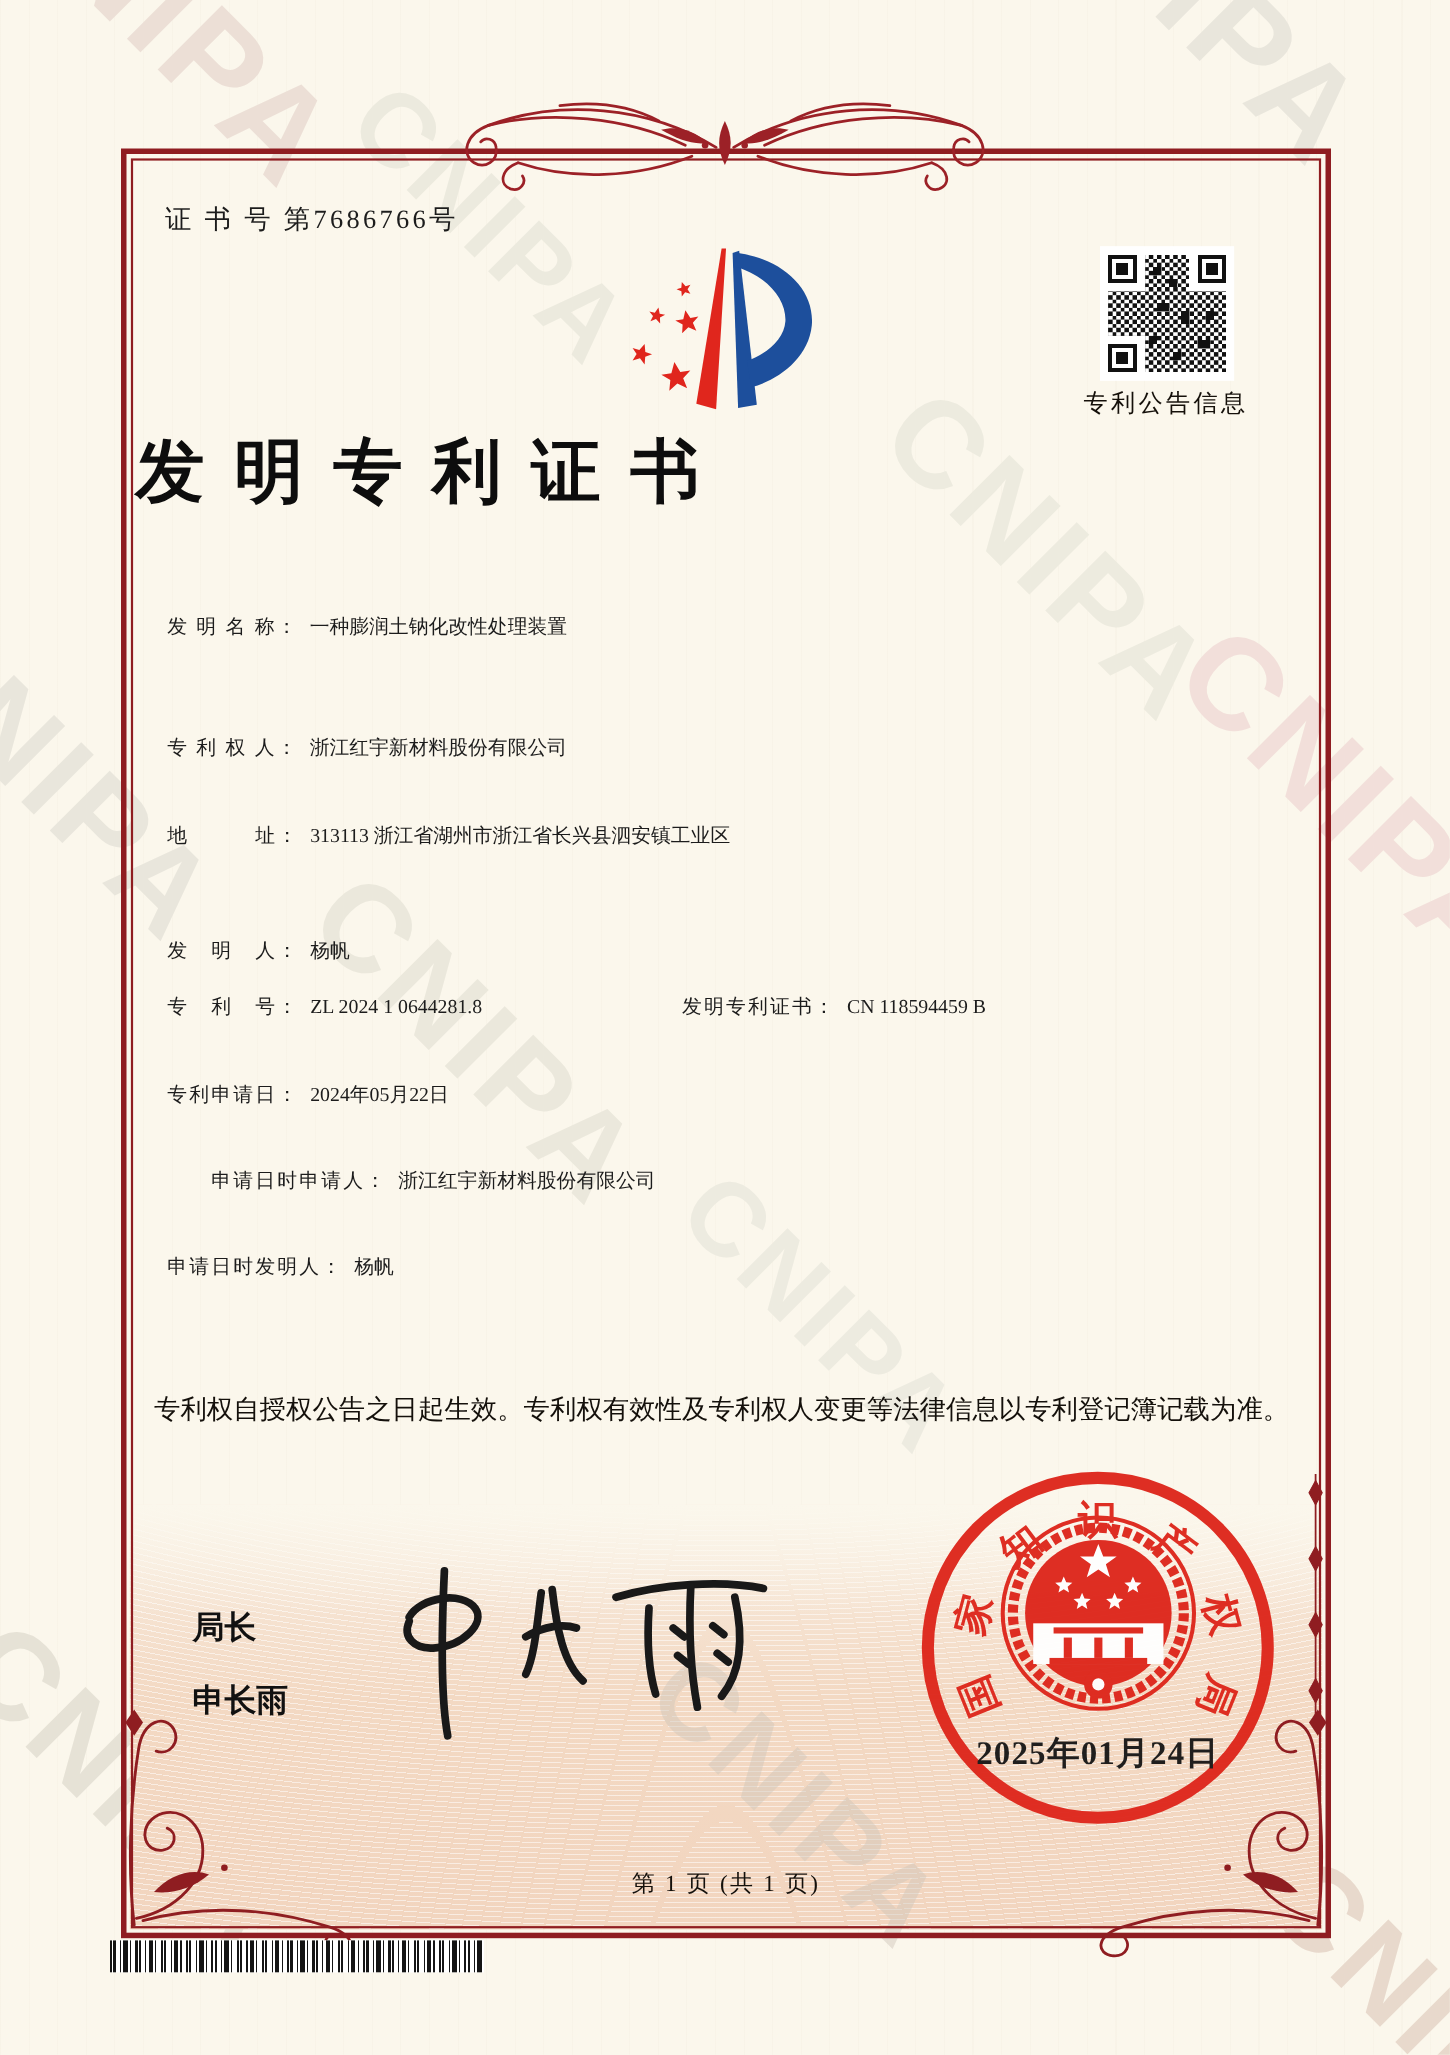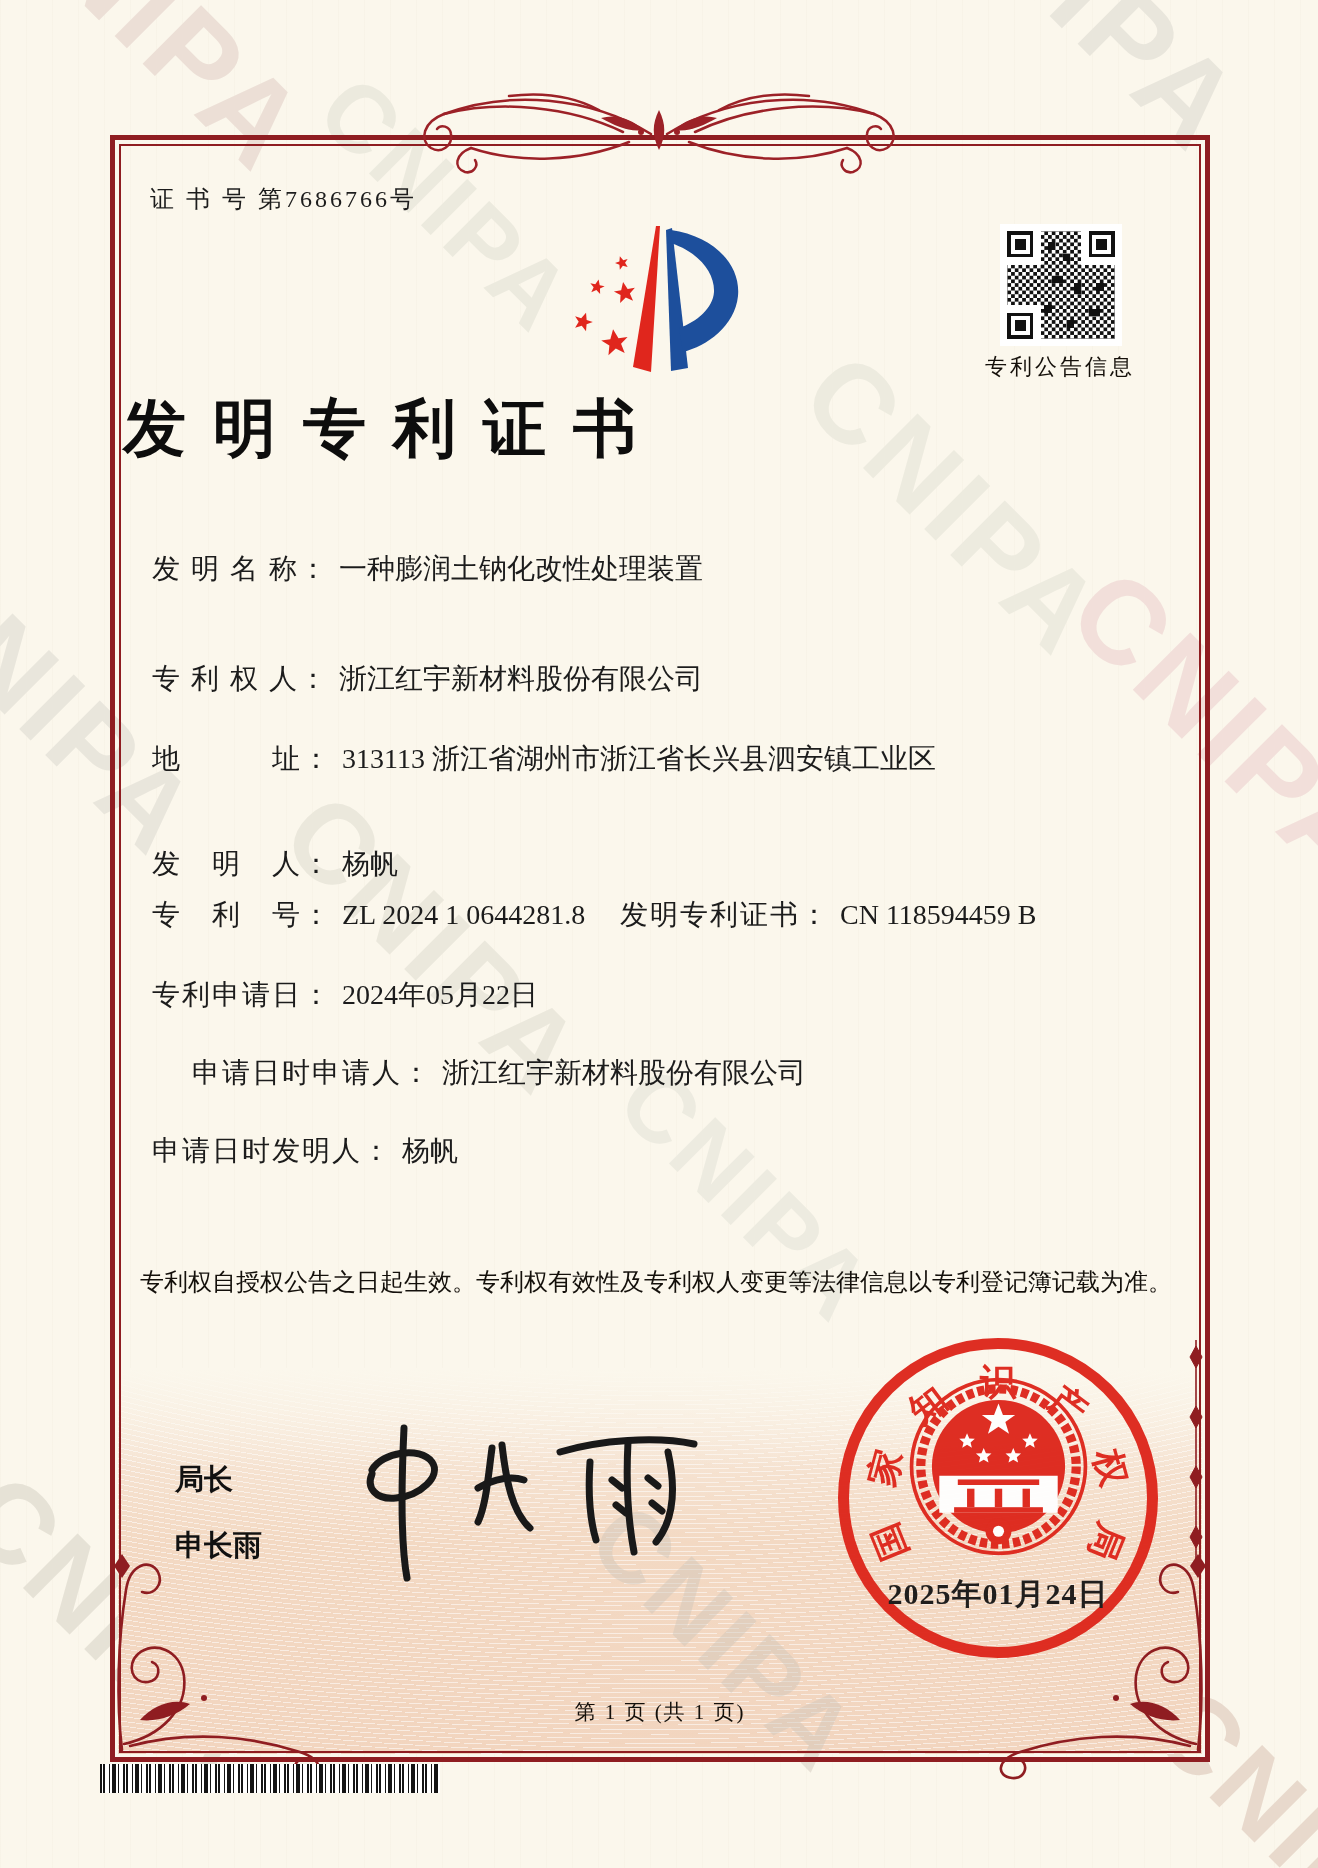--- a/index.html
+++ b/index.html
@@ -38,21 +38,21 @@
   }
   
   .cert-no{position:absolute;left:150px;top:183px;z-index:4;font-size:24px;letter-spacing:3px;text-align:center;}
   .qr-box{position:absolute;left:1000px;top:224px;width:122px;height:122px;background:#fff;z-index:4;padding:0;}
   .qr-label{position:absolute;left:955px;top:352px;width:210px;text-align:center;z-index:4;font-size:22px;letter-spacing:3px;color:#15100a;}
   .title{
     position:absolute;left:110px;top:386px;width:1100px;text-align:left;z-index:4;
     font-size:63px;font-weight:700;letter-spacing:27px;padding-left:13px;box-sizing:border-box;color:#0d0d0d;
   }
   
-  .row{position:absolute;left:152px;width:1010px;z-index:4;font-size:28px;line-height:34px;white-space:nowrap;}
+  .row{position:absolute;left:152px;width:1010px;z-index:4;font-size:18px;line-height:34px;white-space:nowrap;}
   .row .lbl{letter-spacing:2px;}
   .row .val{margin-left:10px;}
   .row .col2{position:absolute;left:468px;top:0;}
   
   .legal{position:absolute;left:140px;top:1258px;width:1046px;z-index:4;font-size:24px;line-height:49px;color:#14100b;}
   .legal .l1{padding-left:62px;}
   
   .officer{position:absolute;left:175px;z-index:4;font-family:"Liberation Sans","DejaVu Sans",sans-serif;
     font-weight:700;font-size:29px;color:#111;}
   

